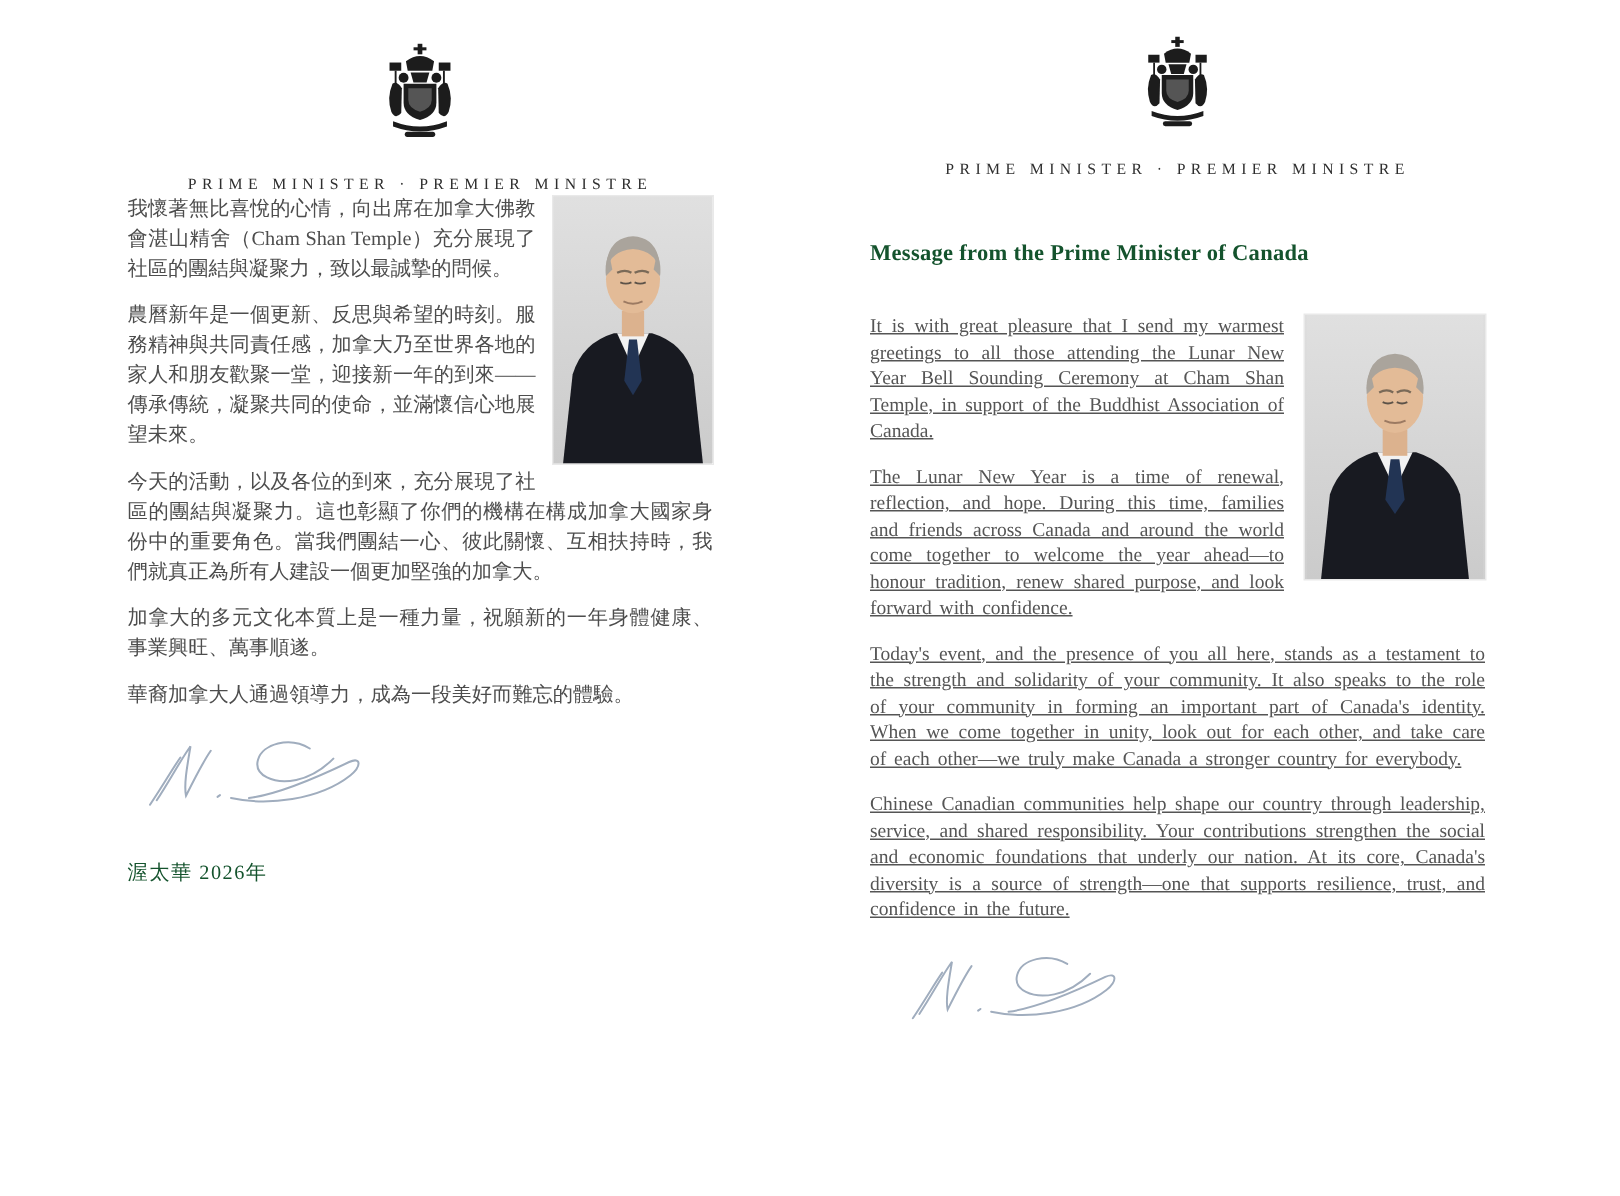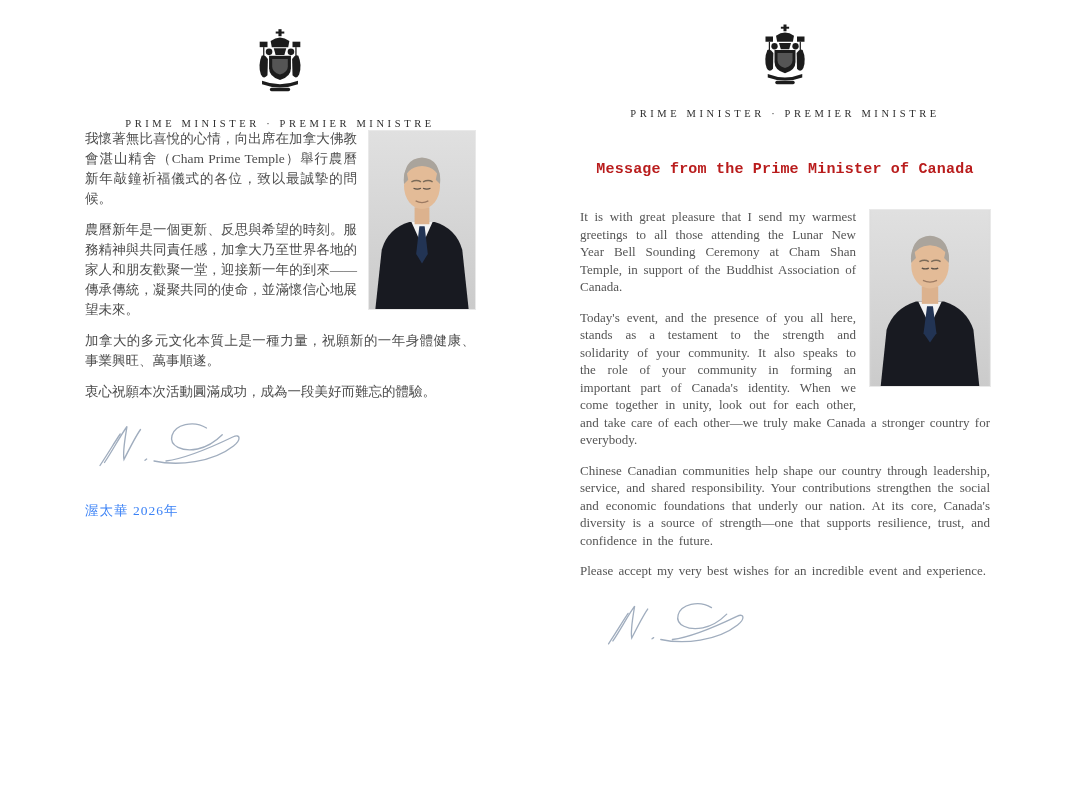--- a/index.html
+++ b/index.html
@@ -19,21 +19,21 @@
   .crest{display:block;margin:0 auto;}
   .page.zh .crest{width:50px;height:80px;margin-bottom:16px;}
   .page.en .crest{width:48px;height:84px;margin-bottom:10px;}
 
   .org-line{
     text-align:center;
     font-size:10.5px;letter-spacing:3.6px;
     color:#2e2e2e;white-space:nowrap;
   }
   .letter-title{
-    text-align:center;font-weight:bold;color:#b91c1c;font-family:Liberation Mono, monospace;
+    text-align:left;font-weight:bold;color:#14532d;
   }
   .page.zh .letter-title{
     margin:48px 0 40px 0;font-size:15px;letter-spacing:3px;
   }
   .page.en .letter-title{
     margin:42px 0 30px 0;font-size:15px;letter-spacing:.2px;
   }
 
   .body-block{position:relative;}
   .portrait{
@@ -47,27 +47,28 @@
   .body-block p{
     margin:0 0 11px 0;text-align:justify;
   }
   .page.zh .body-block p{
     font-size:13.5px;line-height:20px;color:#4d4d4d;
     text-justify:inter-ideograph;
   }
   .page.en .body-block p{
     font-size:13px;line-height:17.5px;color:#555555;margin-bottom:13px;
     word-spacing:2px;
+    text-decoration:underline;
   }
 
   .signature{display:block;}
   .page.zh .signature{width:175px;height:60px;margin:14px 0 0 4px;}
   .page.en .signature{width:185px;height:58px;margin:16px 0 0 10px;}
 
-  .date-line{color:#3b82f6;}
+  .date-line{color:#14532d;}
   .page.zh .date-line{font-size:13.5px;margin-top:26px;letter-spacing:1px;}
 </style>
 </head>
 <body>
 
 <div class="canvas">
 
   <section class="page zh">
 
     <svg class="crest" viewBox="0 0 64 84" xmlns="http://www.w3.org/2000/svg" fill="#1c1c1c">
@@ -110,24 +111,25 @@
           <ellipse cx="50" cy="52" rx="17" ry="21.5" fill="#e3bb97"></ellipse>
           <path d="M33,50 Q32,26 50,25 Q68,26 67,50 Q66,34 50,33 Q34,34 33,50 Z" fill="#aaa49c"></path>
           <path d="M33,50 q-1,-8 2,-14 l2,10 Z" fill="#aaa49c"></path>
           <path d="M67,50 q1,-8 -2,-14 l-2,10 Z" fill="#aaa49c"></path>
           <path d="M40,48 q5,-2.5 9,0 M51,48 q5,-2.5 9,0" stroke="#7a6a58" stroke-width="1.4" fill="none"></path>
           <path d="M42,54 q3.5,1.6 7,0 M51,54 q3.5,1.6 7,0" stroke="#5c5248" stroke-width="1.2" fill="none"></path>
           <path d="M44,66 q6,3 12,0" stroke="#9c7a62" stroke-width="1.2" fill="none"></path>
         </svg>
       </div>
 
-      <p>我懷著無比喜悅的心情，向出席在加拿大佛教會湛山精舍（Cham Prime Temple）舉行農曆新年敲鐘祈福儀式的各位，致以最誠摯的問候。</p>
+      <p>我懷著無比喜悅的心情，向出席在加拿大佛教會湛山精舍（Cham Shan Temple）充分展現了社區的團結與凝聚力，致以最誠摯的問候。</p>
       <p>農曆新年是一個更新、反思與希望的時刻。服務精神與共同責任感，加拿大乃至世界各地的家人和朋友歡聚一堂，迎接新一年的到來——傳承傳統，凝聚共同的使命，並滿懷信心地展望未來。</p>
+      <p>今天的活動，以及各位的到來，充分展現了社區的團結與凝聚力。這也彰顯了你們的機構在構成加拿大國家身份中的重要角色。當我們團結一心、彼此關懷、互相扶持時，我們就真正為所有人建設一個更加堅強的加拿大。</p>
       <p>加拿大的多元文化本質上是一種力量，祝願新的一年身體健康、事業興旺、萬事順遂。</p>
-      <p>衷心祝願本次活動圓滿成功，成為一段美好而難忘的體驗。</p>
+      <p>華裔加拿大人通過領導力，成為一段美好而難忘的體驗。</p>
     </div>
 
     <svg class="signature" viewBox="0 0 220 80" xmlns="http://www.w3.org/2000/svg">
       <g fill="none" stroke="#a0adbe" stroke-width="1.8" stroke-linecap="round">
         <path d="M14,62 C26,44 34,28 44,14 C41,32 38,48 40,58 C48,42 55,28 62,18"></path>
         <path d="M8,66 C20,48 28,34 35,24"></path>
         <path d="M68,59 l2.2,-1.6"></path>
         <path d="M150,16 C132,5 108,12 104,26 C100,40 118,48 138,44 C152,41 163,33 171,25"></path>
         <path d="M80,60 C112,67 158,62 186,40 C196,32 196,23 185,28 C158,41 120,57 96,60"></path>
       </g>
@@ -180,23 +182,23 @@
           <path d="M34,45 Q33,23 50,22 Q67,23 66,45 Q65,31 50,30 Q35,31 34,45 Z" fill="#aaa49c"></path>
           <path d="M34,45 q-1,-7 2,-13 l2,9 Z" fill="#aaa49c"></path>
           <path d="M66,45 q1,-7 -2,-13 l-2,9 Z" fill="#aaa49c"></path>
           <path d="M41,44 q4.5,-2.3 8,0 M51,44 q4.5,-2.3 8,0" stroke="#7a6a58" stroke-width="1.3" fill="none"></path>
           <path d="M43,49.5 q3,1.5 6,0 M51,49.5 q3,1.5 6,0" stroke="#5c5248" stroke-width="1.1" fill="none"></path>
           <path d="M44,60 q6,2.8 12,0" stroke="#9c7a62" stroke-width="1.1" fill="none"></path>
         </svg>
       </div>
 
       <p>It is with great pleasure that I send my warmest greetings to all those attending the Lunar New Year Bell Sounding Ceremony at Cham Shan Temple, in support of the Buddhist Association of Canada.</p>
+      <p>The Lunar New Year is a time of renewal, reflection, and hope. During this time, families and friends across Canada and around the world come together to welcome the year ahead—to honour tradition, renew shared purpose, and look forward with confidence.</p>
       <p>Today's event, and the presence of you all here, stands as a testament to the strength and solidarity of your community. It also speaks to the role of your community in forming an important part of Canada's identity. When we come together in unity, look out for each other, and take care of each other—we truly make Canada a stronger country for everybody.</p>
       <p>Chinese Canadian communities help shape our country through leadership, service, and shared responsibility. Your contributions strengthen the social and economic foundations that underly our nation. At its core, Canada's diversity is a source of strength—one that supports resilience, trust, and confidence in the future.</p>
-      <p>Please accept my very best wishes for an incredible event and experience.</p>
     </div>
 
     <svg class="signature" viewBox="0 0 220 80" xmlns="http://www.w3.org/2000/svg">
       <g fill="none" stroke="#a0adbe" stroke-width="1.8" stroke-linecap="round">
         <path d="M14,62 C26,44 34,28 44,14 C41,32 38,48 40,58 C48,42 55,28 62,18"></path>
         <path d="M8,66 C20,48 28,34 35,24"></path>
         <path d="M68,59 l2.2,-1.6"></path>
         <path d="M150,16 C132,5 108,12 104,26 C100,40 118,48 138,44 C152,41 163,33 171,25"></path>
         <path d="M80,60 C112,67 158,62 186,40 C196,32 196,23 185,28 C158,41 120,57 96,60"></path>
       </g>

